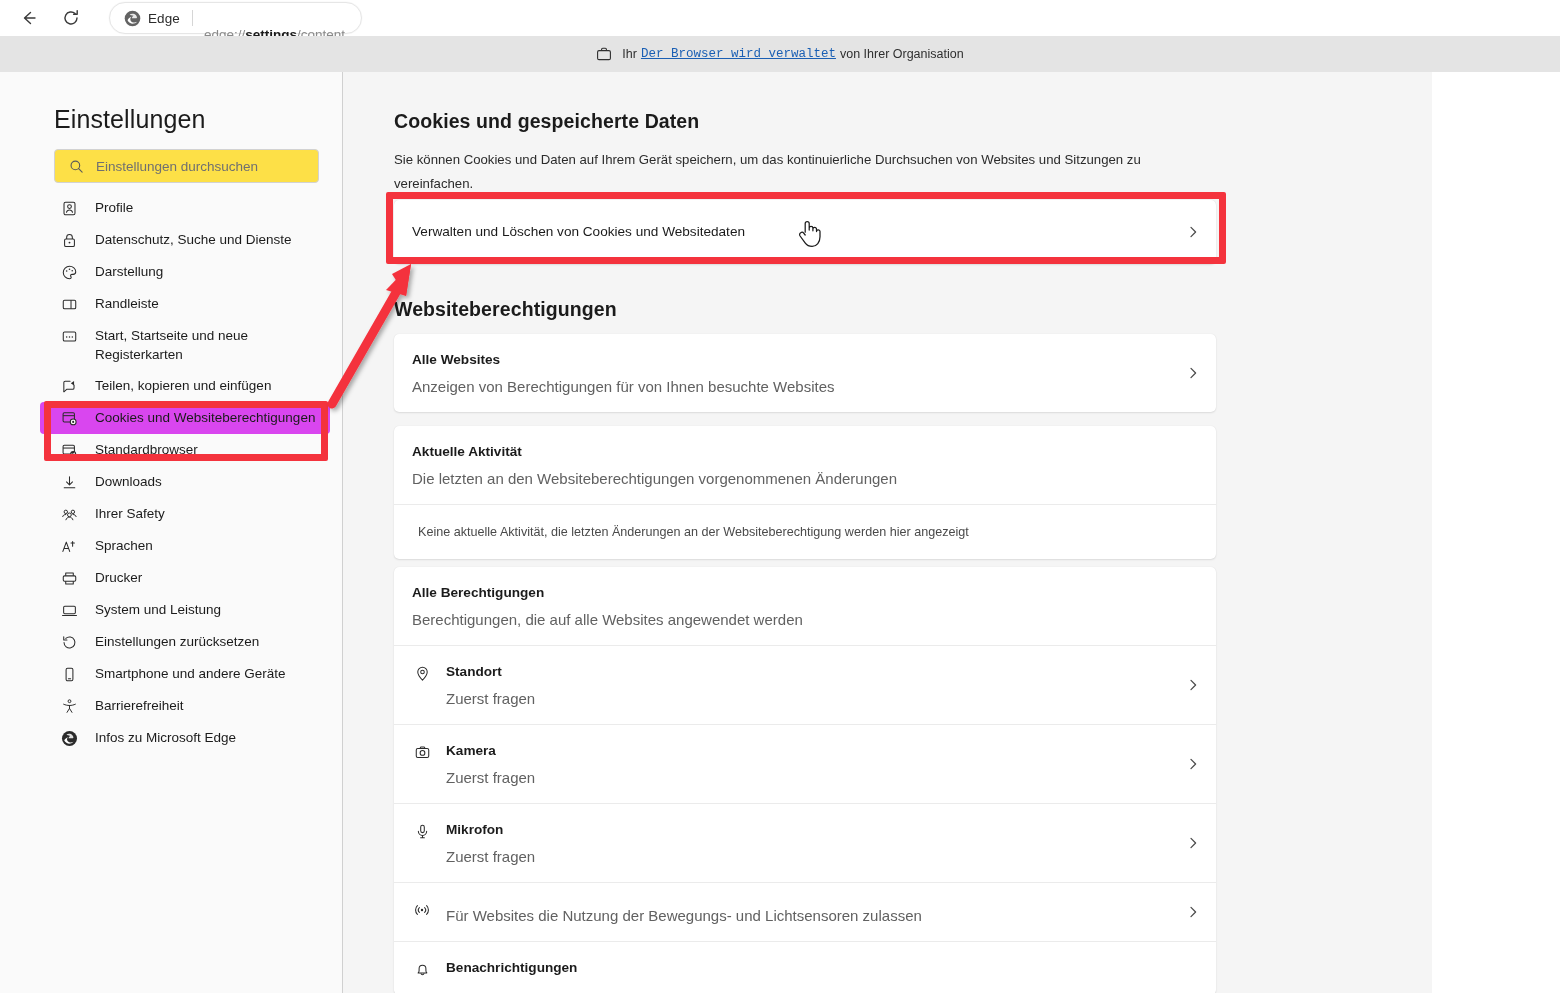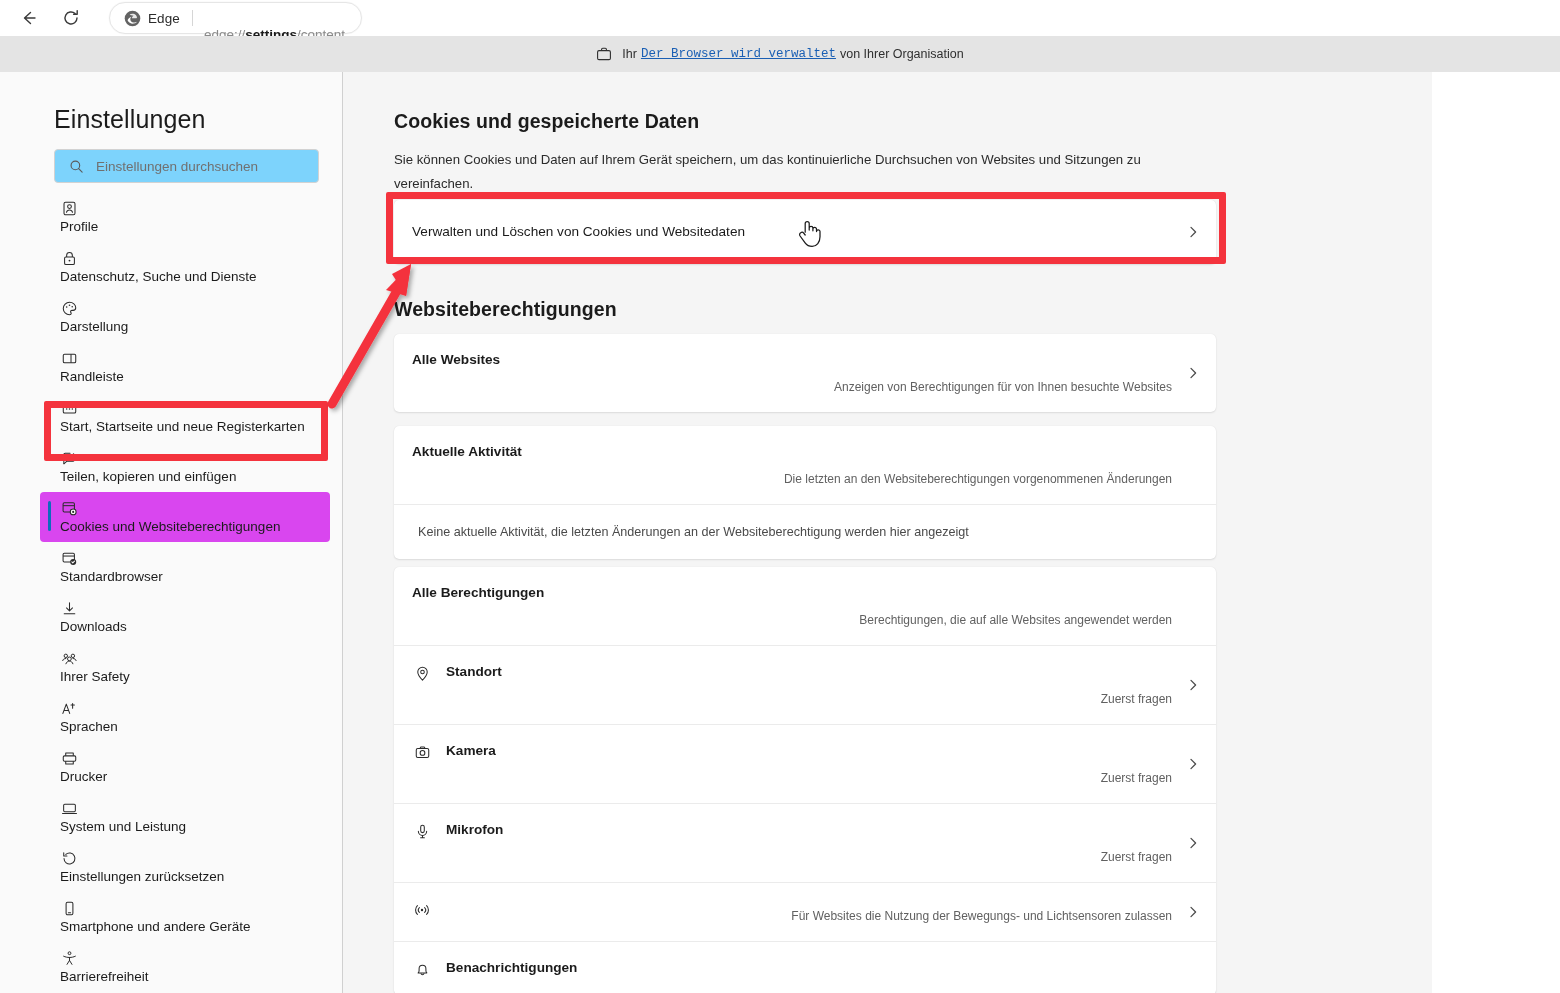--- a/index.html
+++ b/index.html
@@ -78,21 +78,21 @@
     border-right: 1px solid #d0d0d0;
   }
   .settings-title {
     position: absolute; left: 54px; top: 33px;
     font-size: 25px; font-weight: 400; color: #1b1b1b;
     letter-spacing: .1px;
   }
   .search-box {
     position: absolute; left: 54px; top: 77px;
     width: 265px; height: 34px;
-    background: #7dd3fc;
+    background: #fde047;
     border: 1px solid #d2d2d2;
     border-radius: 4px;
     display: flex; align-items: center;
   }
   .search-icon { margin: 0 12px 0 14px; display: flex; color: #5a5a5a; }
   .search-input {
     border: 0; outline: 0; background: transparent;
     font-family: inherit; font-size: 13.5px; color: #1b1b1b;
     width: 196px; padding: 0;
   }
@@ -102,21 +102,20 @@
     position: absolute; left: 40px; top: 120px;
     width: 290px;
   }
   .nav-item {
     position: relative;
     display: flex; align-items: flex-start;
     min-height: 32px;
     padding: 6px 8px 6px 20px;
     border-radius: 4px;
     cursor: default;
-    flex-direction: column;
   }
   .nav-item .nav-icon {
     width: 18px; height: 18px; flex: none;
     margin-right: 17px; margin-top: 1px;
     display: flex; align-items: center; justify-content: center;
     color: #2b2b2b;
   }
   .nav-item .nav-label {
     font-size: 13.5px; color: #1b1b1b; line-height: 19px;
     padding-top: 0px;
@@ -165,21 +164,21 @@
     display: flex; align-items: center; justify-content: center;
     color: #2b2b2b;
   }
   .row .row-texts { flex: 1 1 auto; min-width: 0; }
   .row-title {
     font-size: 13.6px; color: #1b1b1b; font-weight: 600;
     line-height: 20px;
   }
   .row-title.normal { font-weight: 400; }
   .row-sub {
-    font-size: 12px; color: #616161; line-height: 18px; margin-top: 8px; text-align: right;
+    font-size: 15px; color: #616161; line-height: 18px; margin-top: 8px;
   }
   .chevron {
     position: absolute; right: 16px; top: 50%;
     transform: translateY(-50%);
     color: #4a4a4a; display: flex;
   }
   .divider { height: 1px; background: #ebebeb; margin: 0; }
   .note-row {
     padding: 18px 18px 18px 24px;
     font-size: 12.6px; color: #4a4a4a; line-height: 18px;

